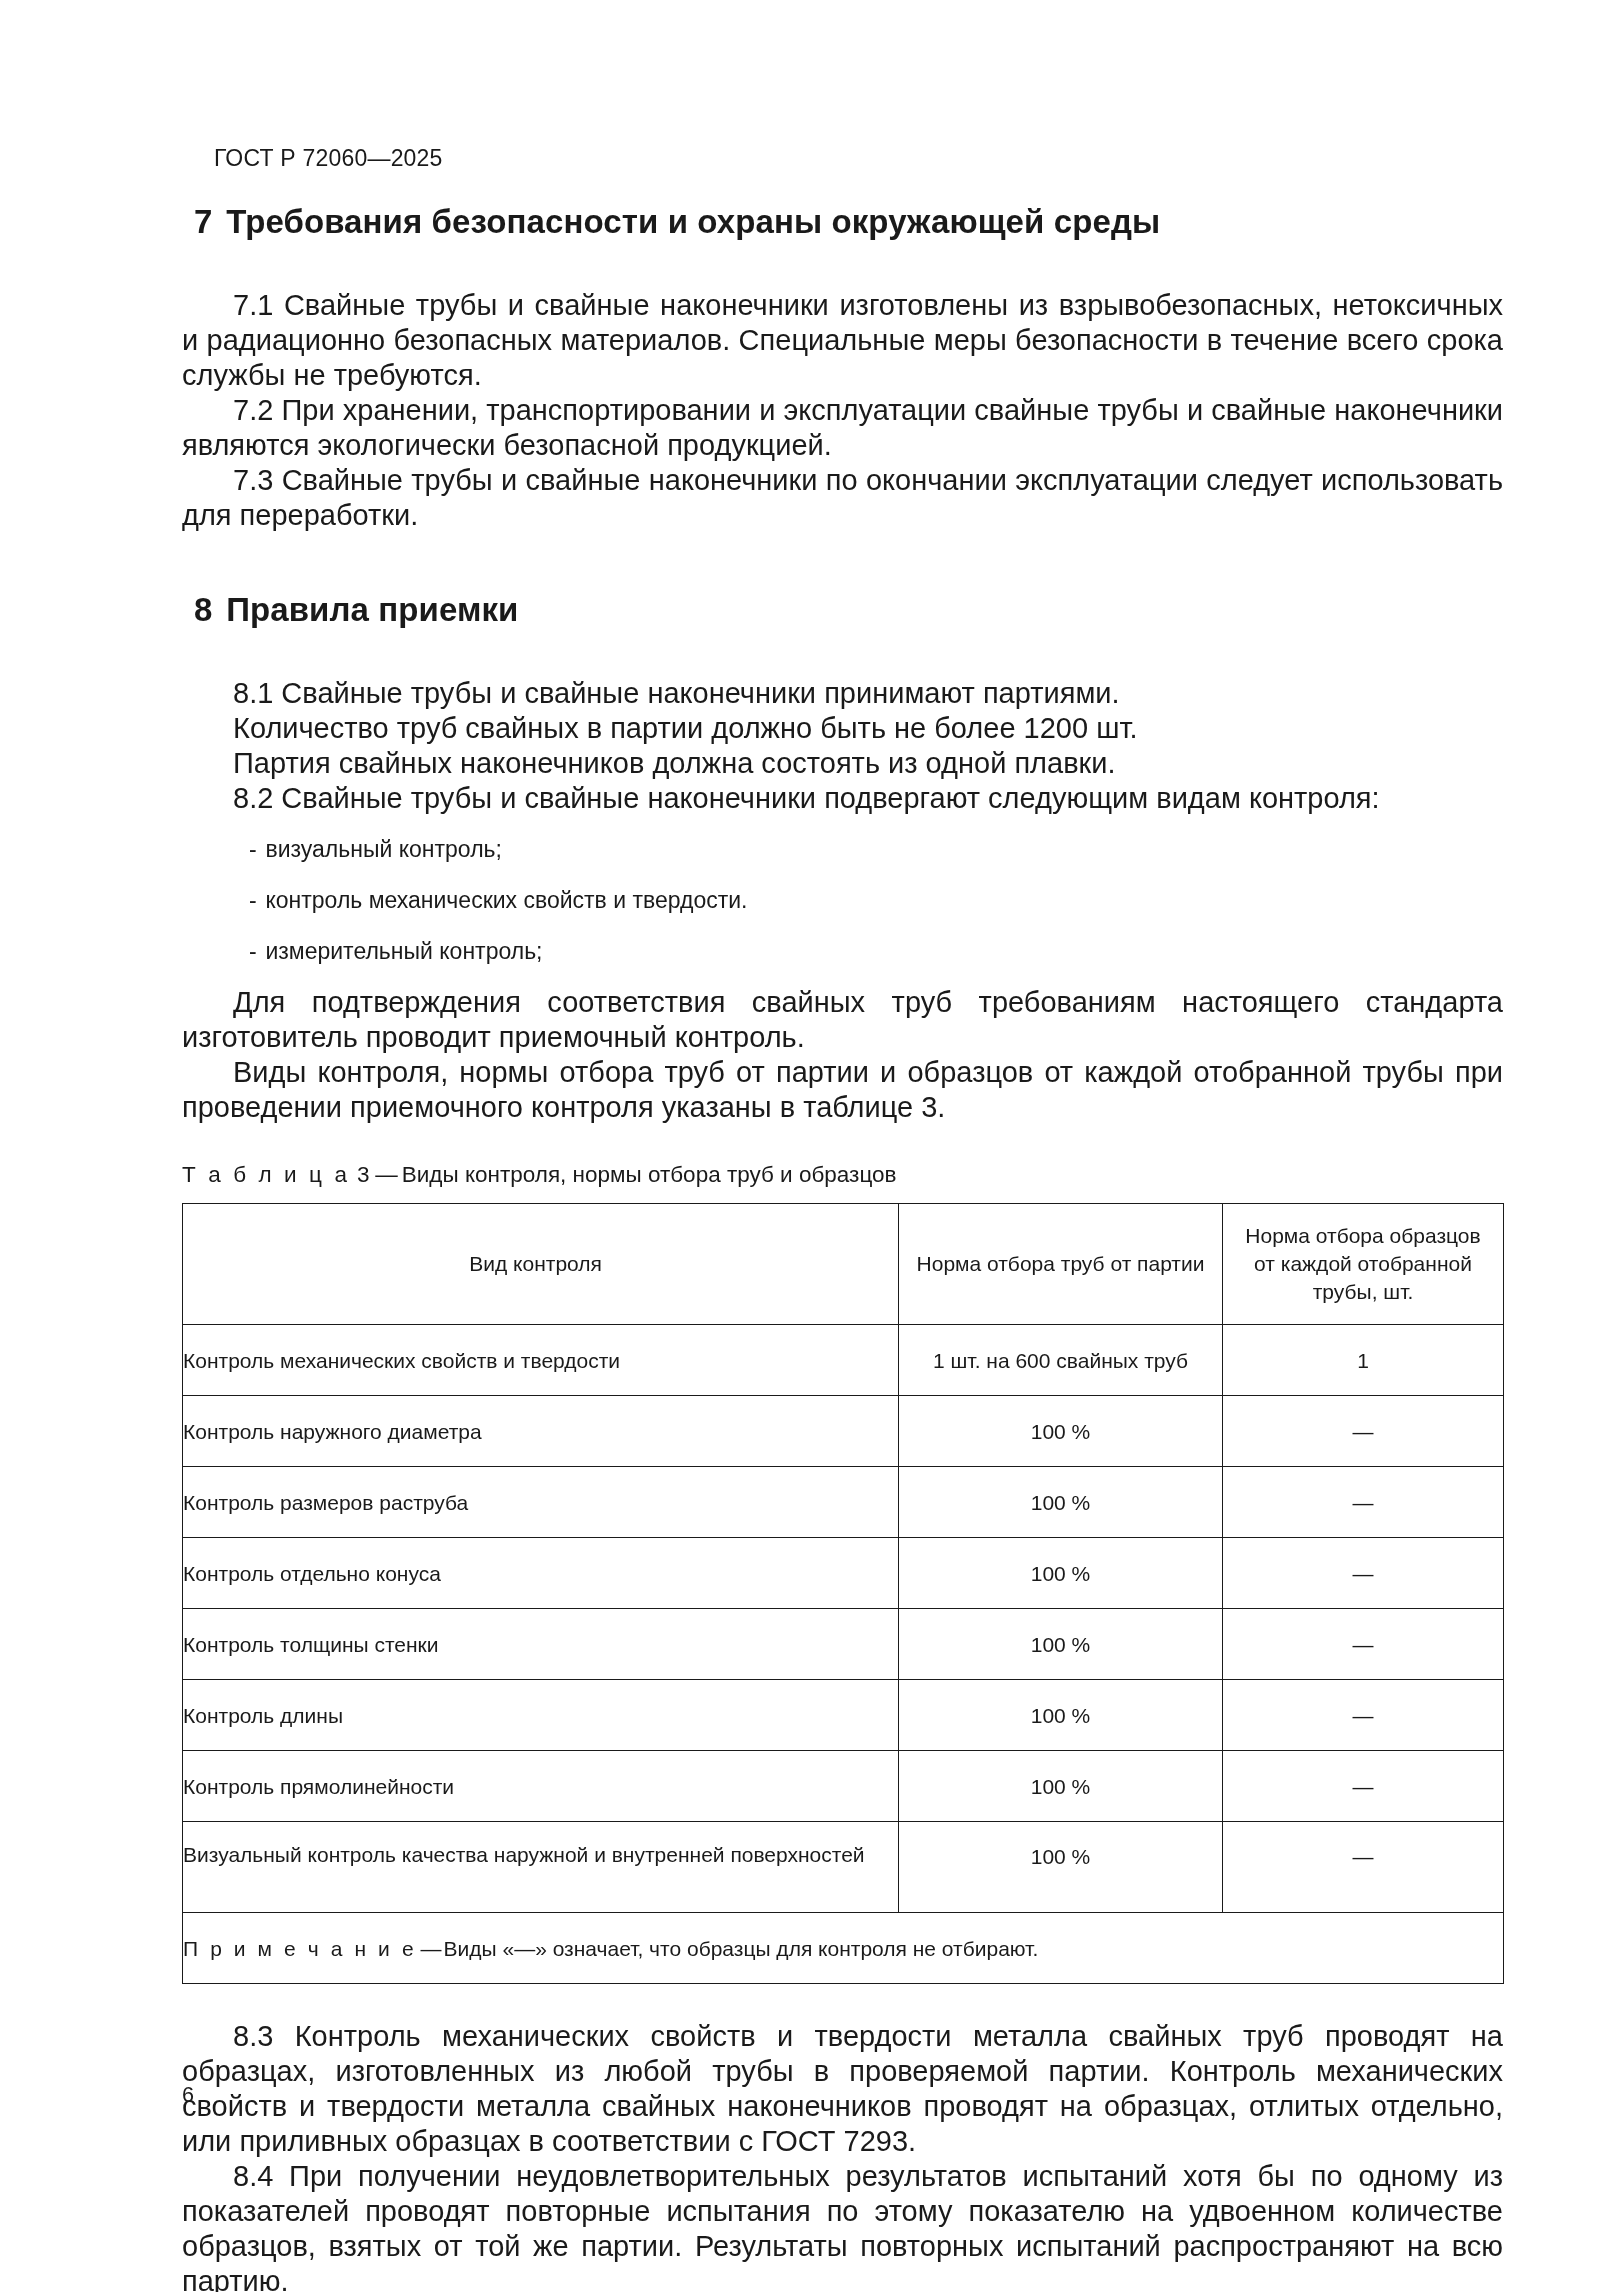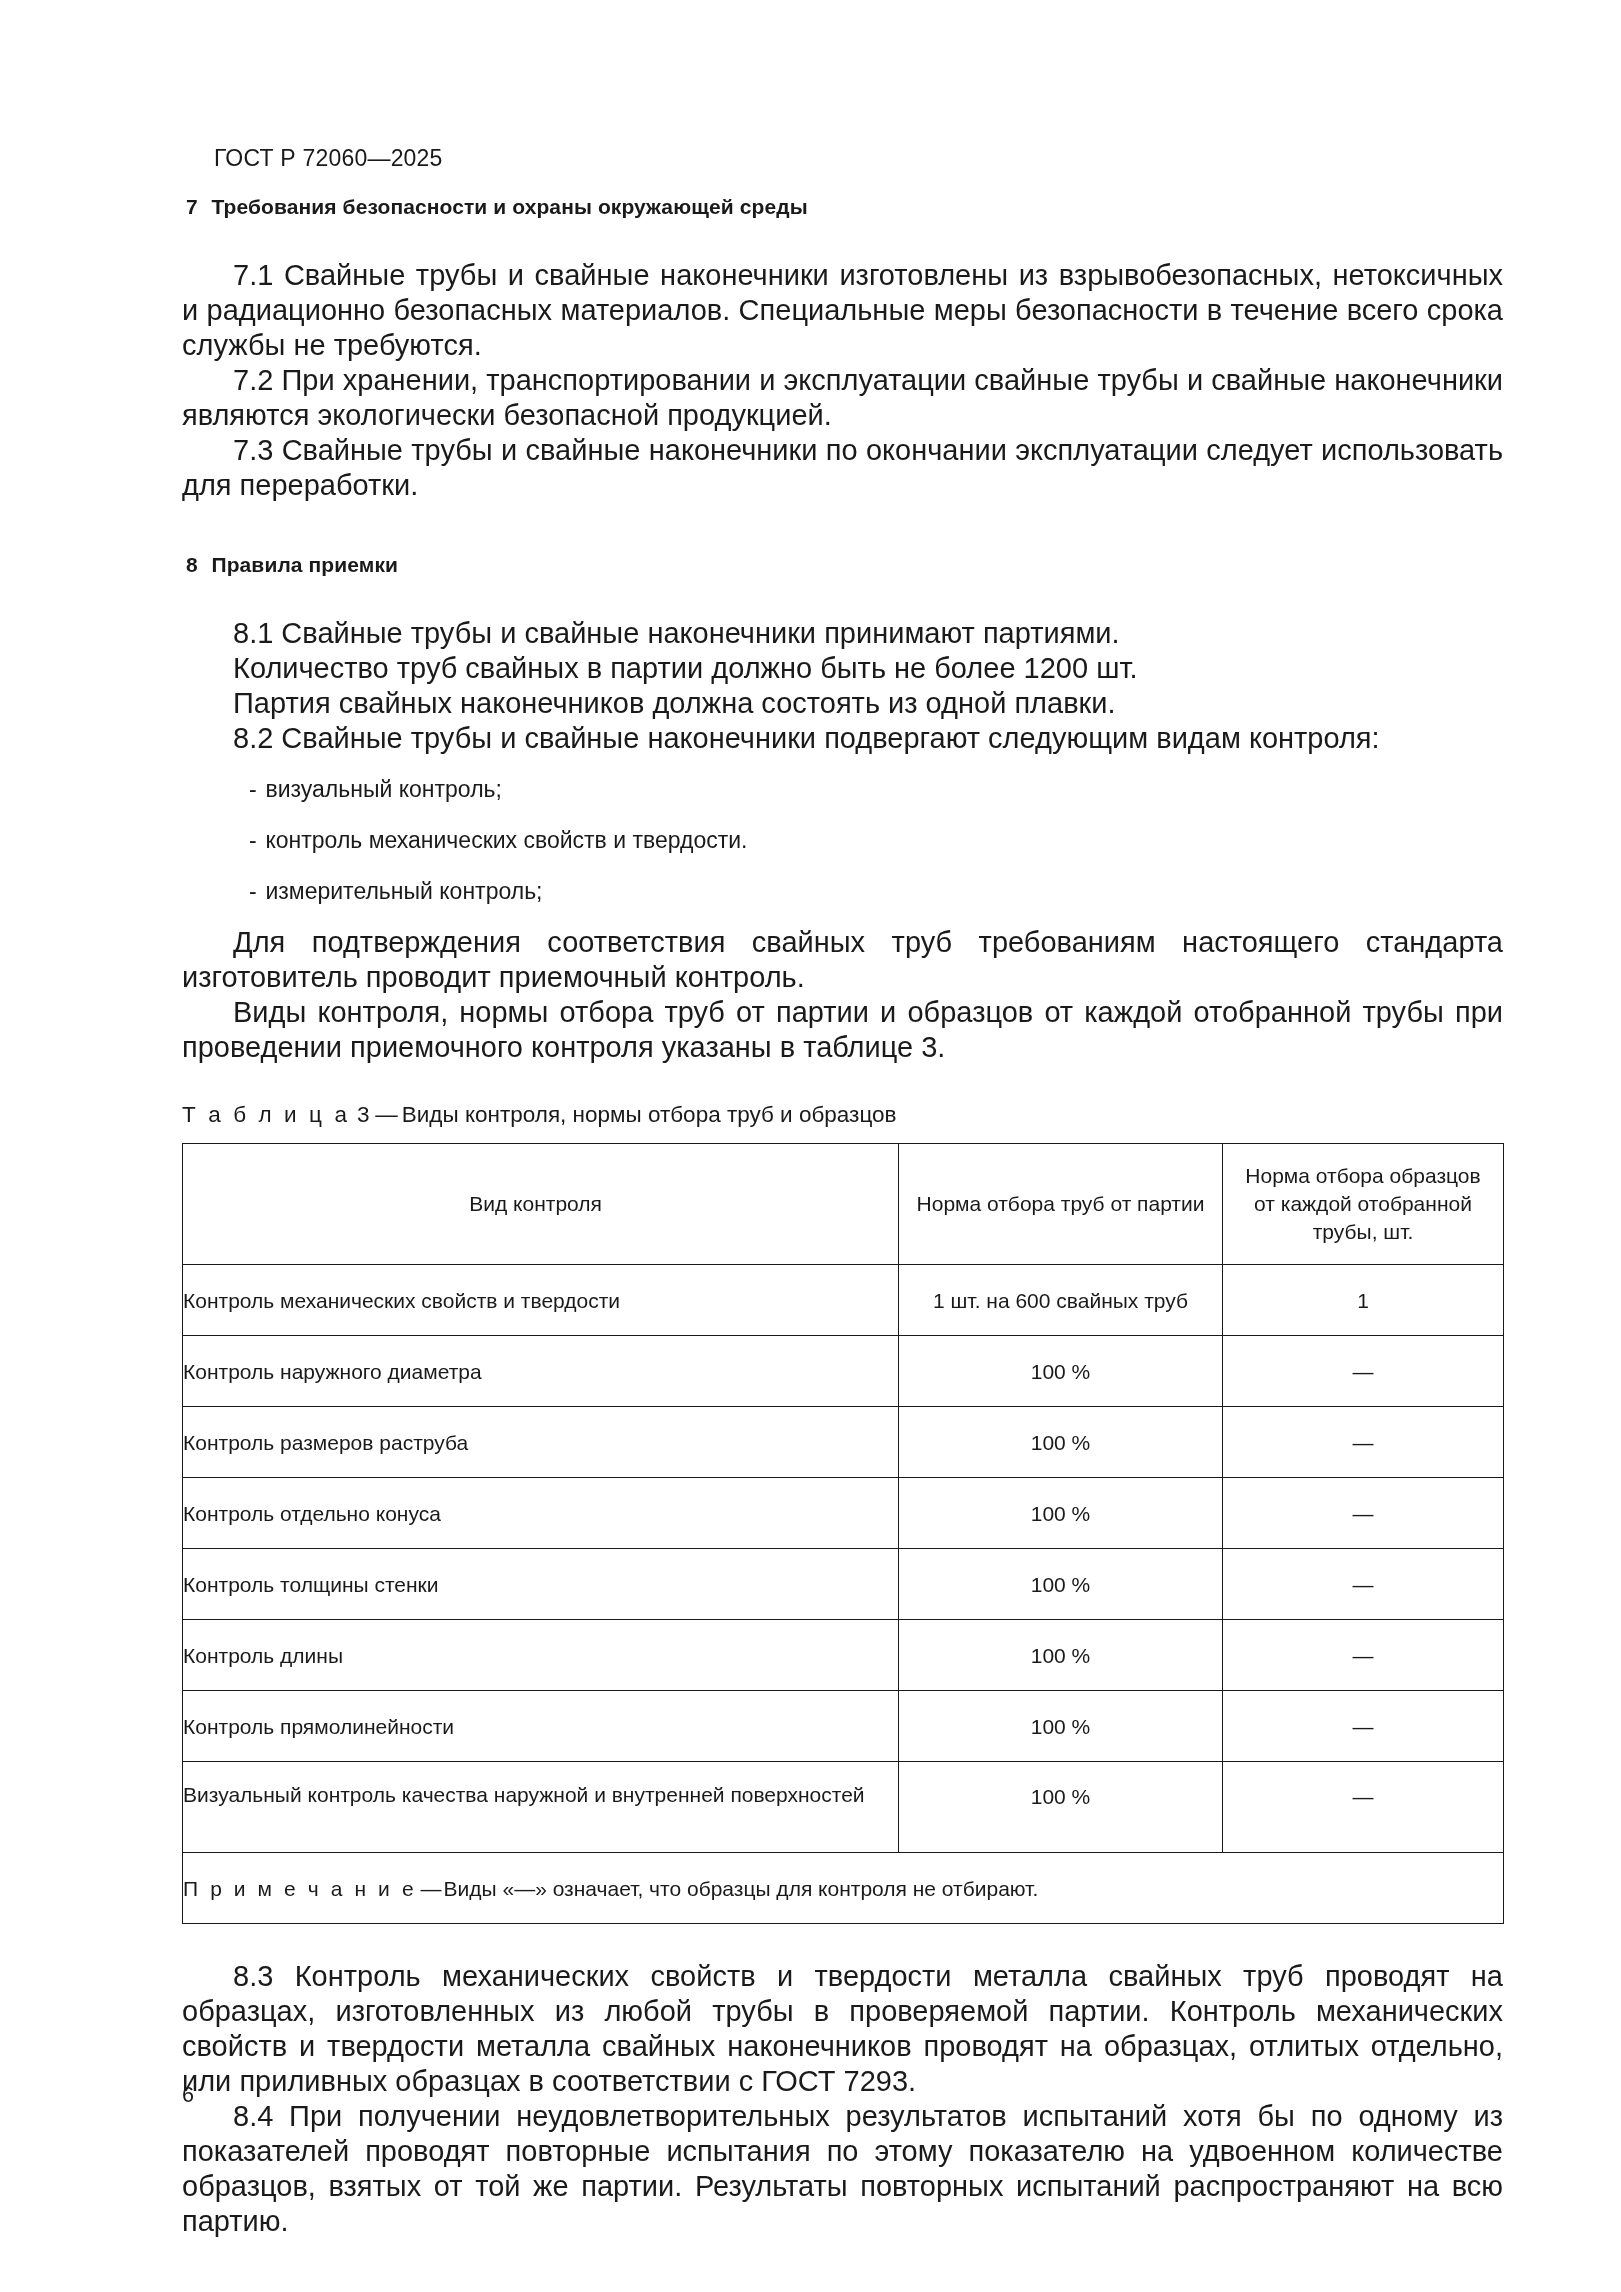--- a/index.html
+++ b/index.html
@@ -37,24 +37,24 @@
     top: 145px;
     font-size: 23px;
     font-weight: normal;
     letter-spacing: 0.2px;
     white-space: nowrap;
     margin-left: 32px;
   }
 
   
   .h-section {
-    font-size: 21px;
+    font-size: 33px;
     font-weight: bold;
     letter-spacing: 0.1px;
-    margin: 4px;
+    margin: 12px;
     white-space: nowrap;
   }
   .h-num { margin-right: 13.7px; }
 
   
   p.para {
     font-size: 29px;
     line-height: 35px;
     margin: 0;
     text-align: justify;

